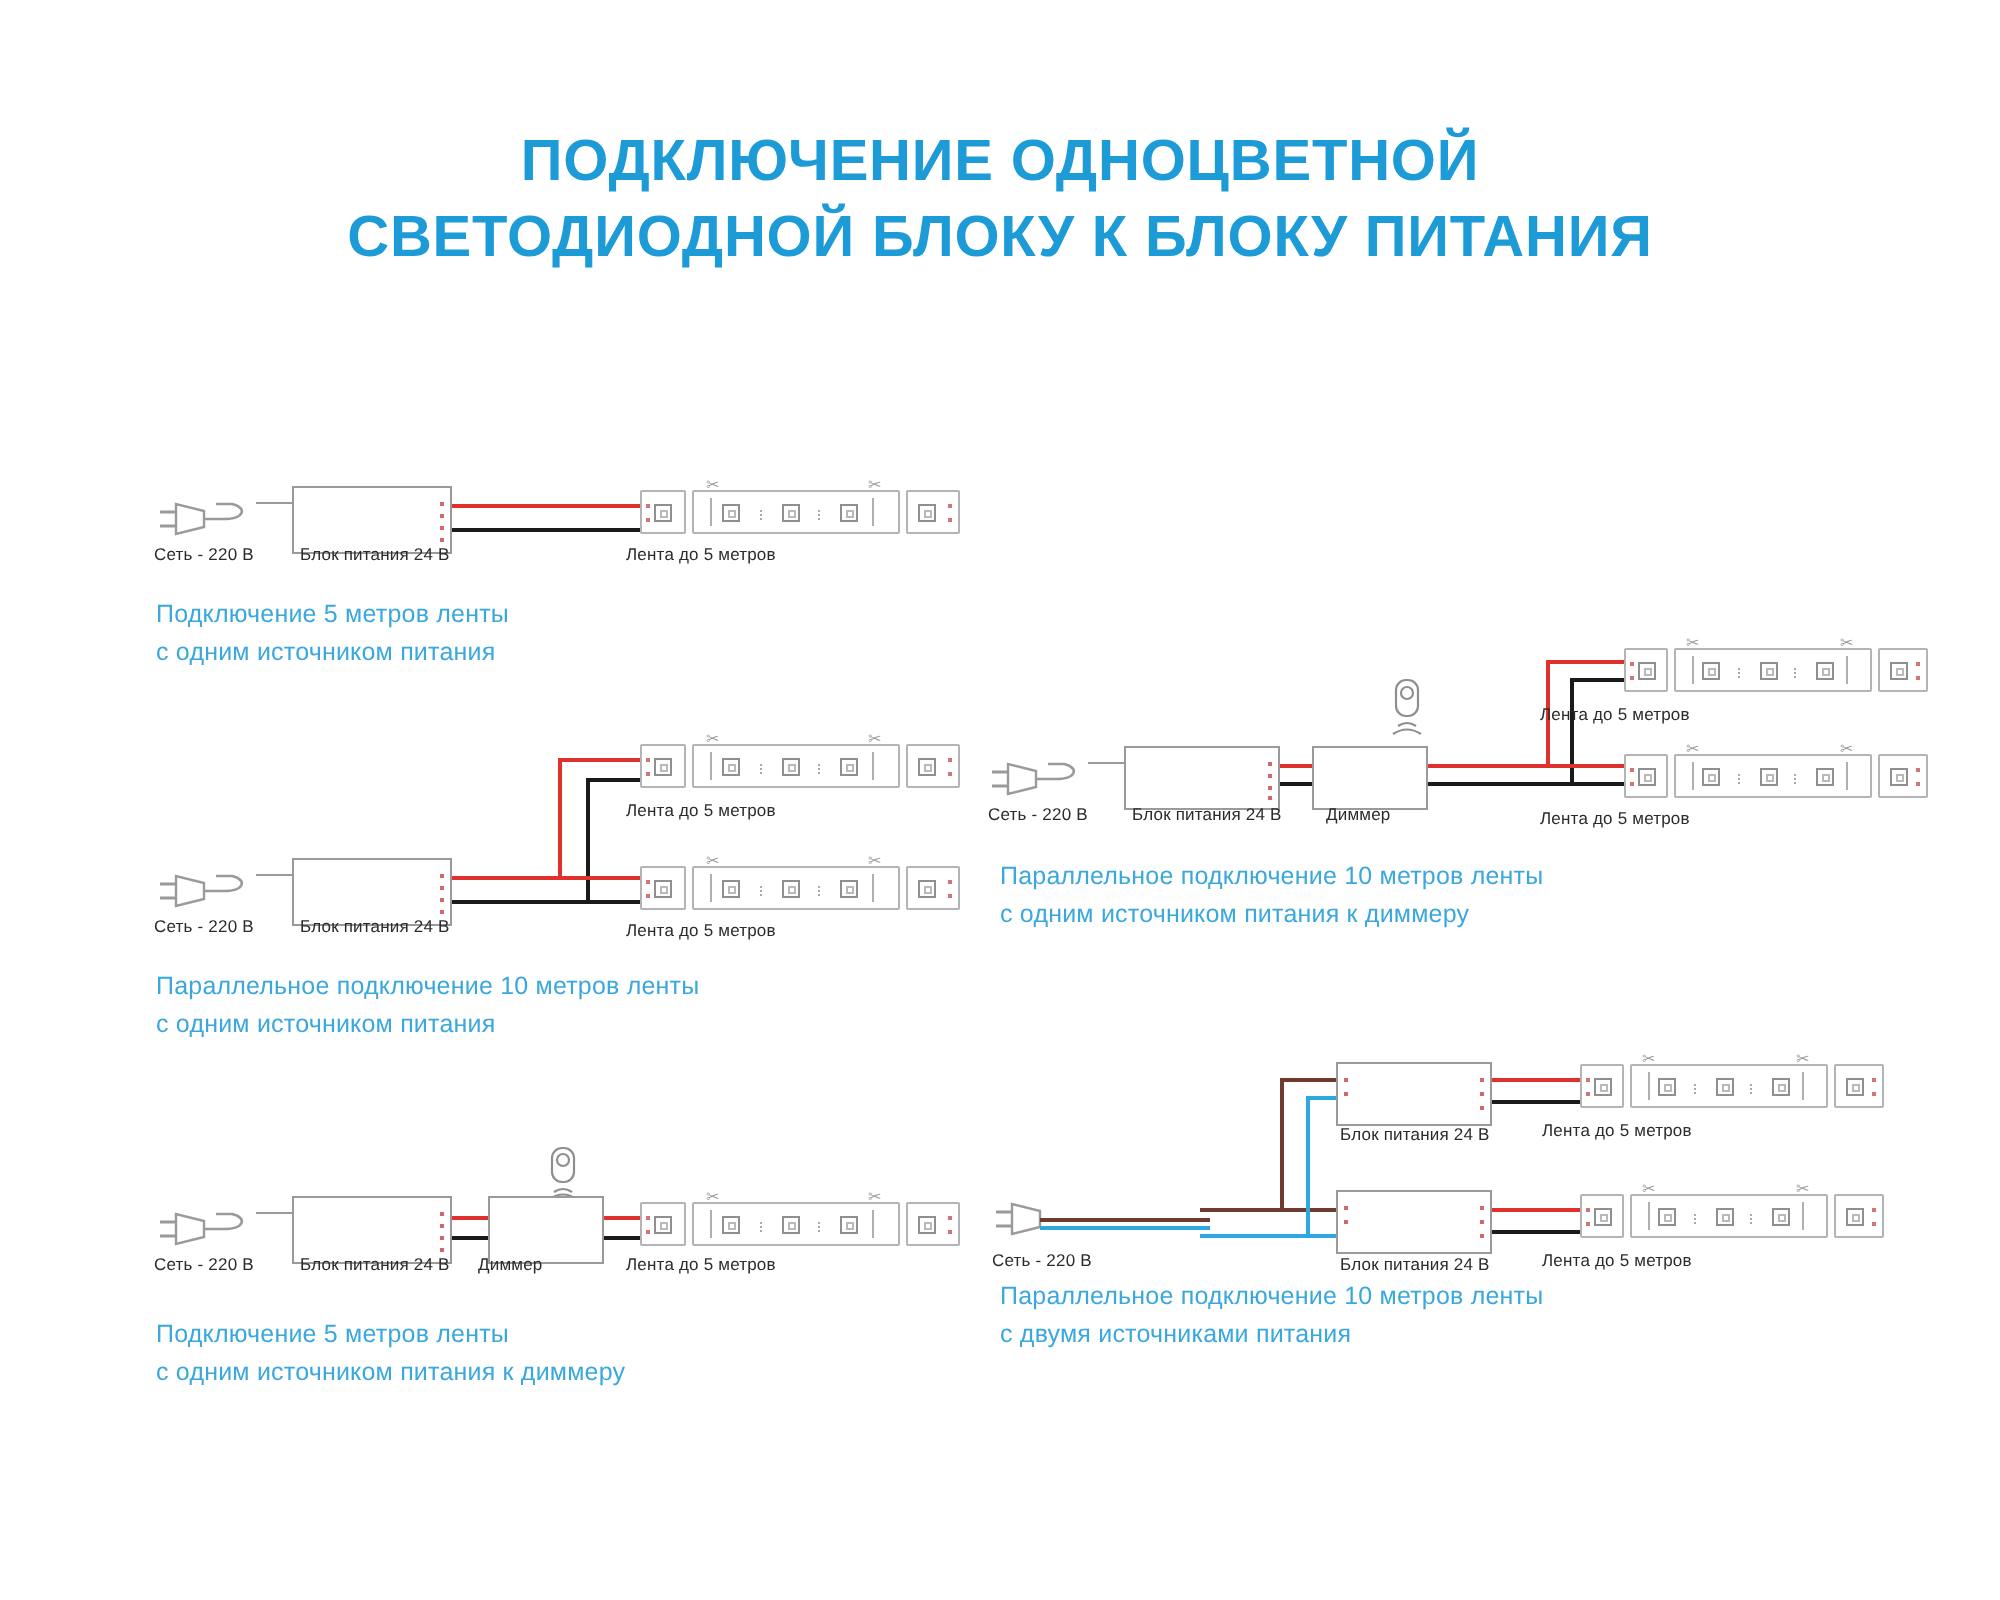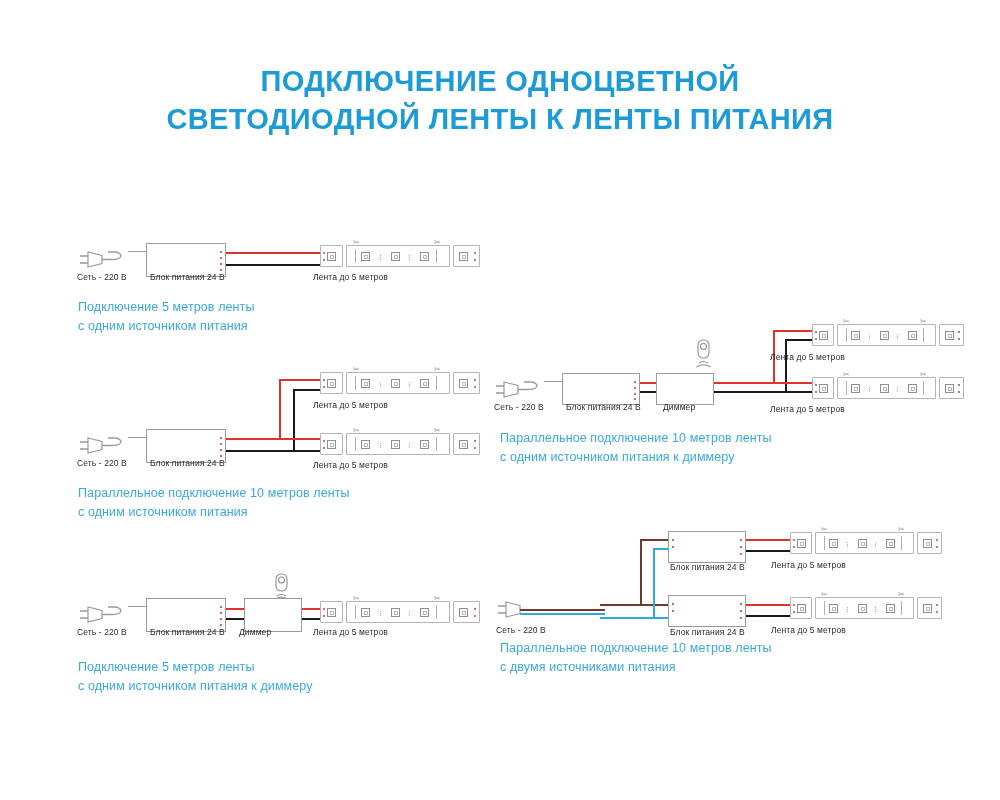--- a/index.html
+++ b/index.html
@@ -146,21 +146,21 @@
     background: #b0b0b0;
   }
 
   
   .remote { position: absolute; }
 </style>
 </head>
 <body>
 
 <div class="page-title">ПОДКЛЮЧЕНИЕ ОДНОЦВЕТНОЙ
-СВЕТОДИОДНОЙ ЛЕНТЫ К ЛЕНТЫ ПИТАНИЯ</div>
+СВЕТОДИОДНОЙ БЛОКУ К БЛОКУ ПИТАНИЯ</div>
 
 <div class="diagram" style="left:0; top:0; width:500px; height:340px;">
 
   <div class="plug" style="left:78px; top:248px;">
     <svg width="58" height="26" viewBox="0 0 58 26">
       <path d="M2 8 H10 M2 15 H10" stroke="#9a9a9a" stroke-width="1.4" fill="none"></path>
       <path d="M10 4 V19 L24 15.5 V7.5 Z" stroke="#9a9a9a" stroke-width="1.2" fill="#fff"></path>
       <path d="M24 11.5 H34 C44 11.5 46 6 38 4 H30" stroke="#9a9a9a" stroke-width="1.3" fill="none"></path>
     </svg>
   </div>

